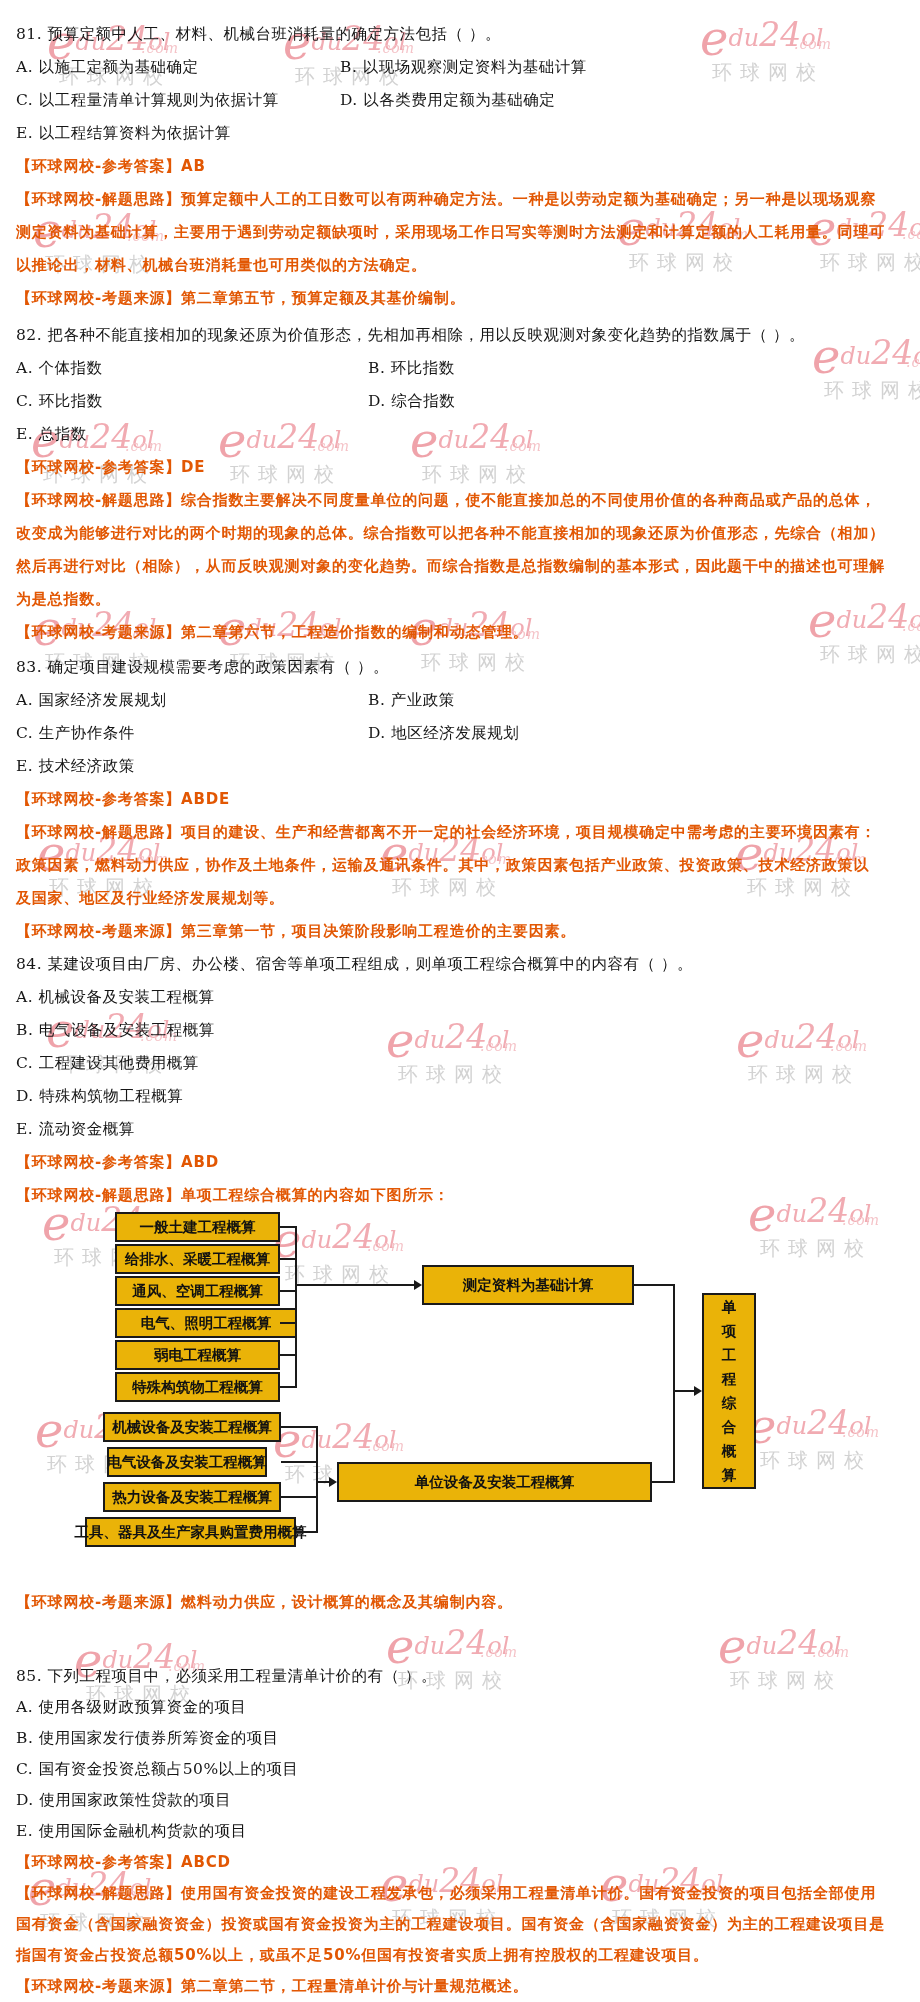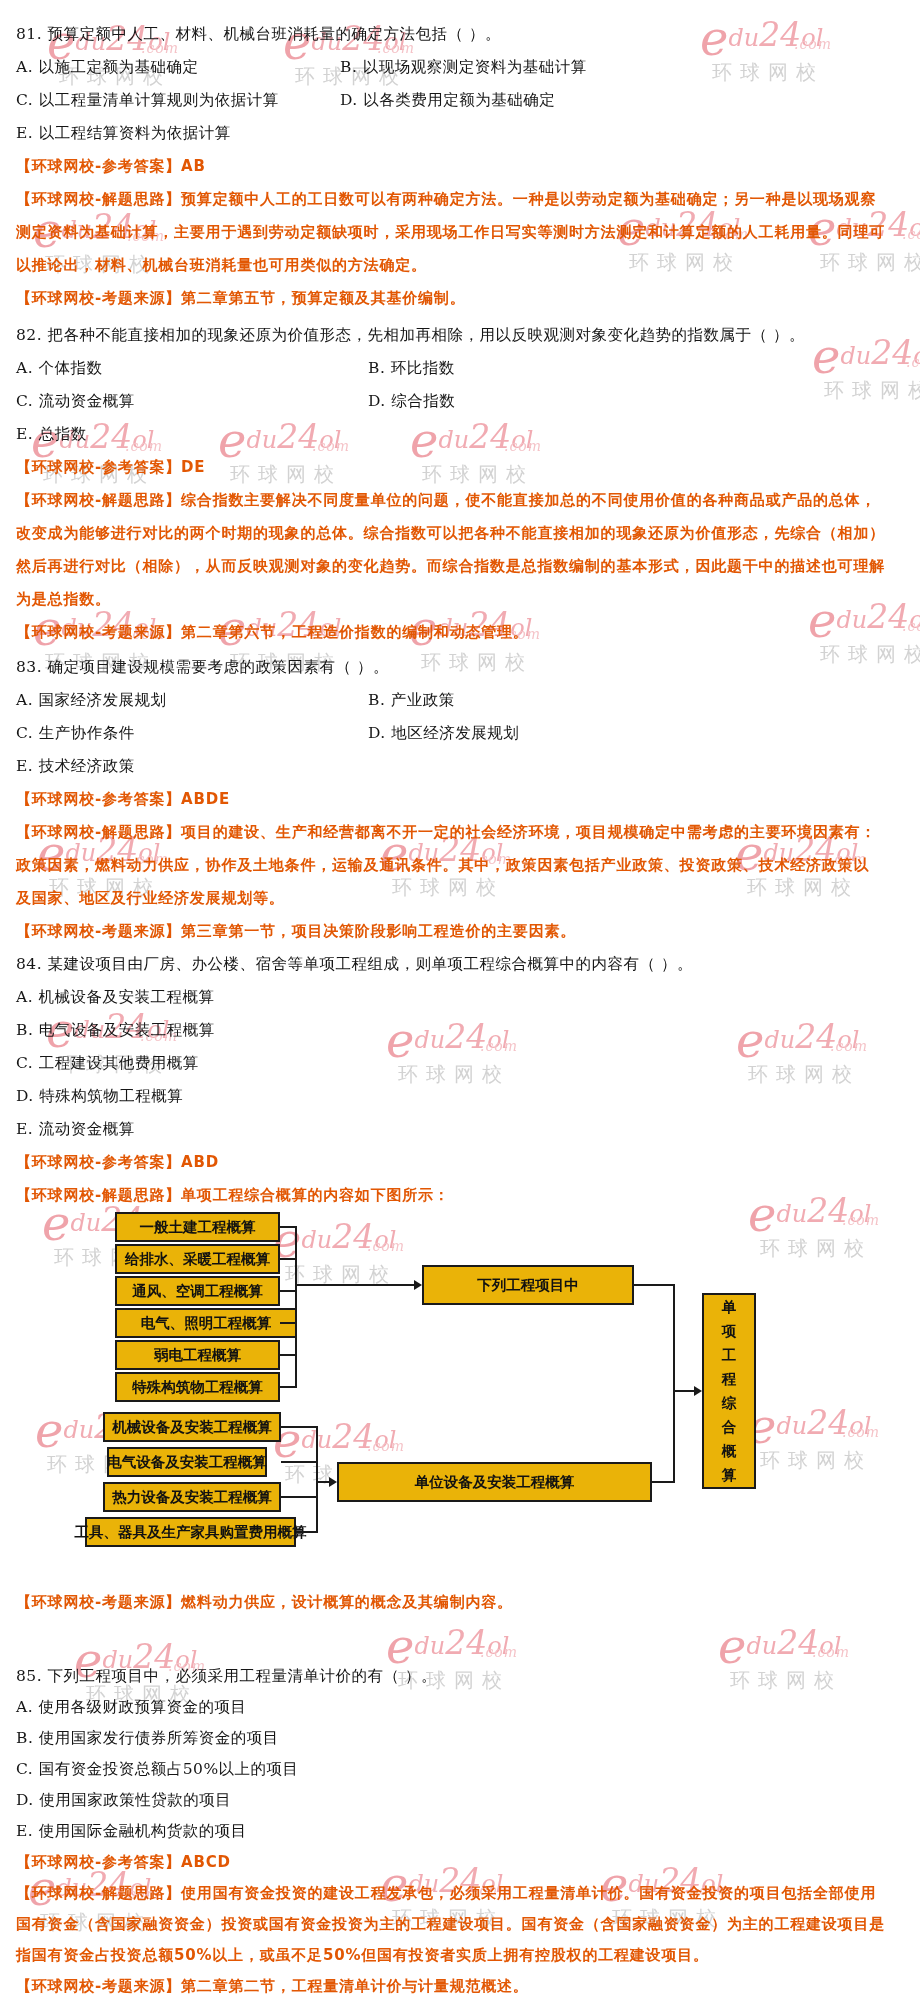--- a/index.html
+++ b/index.html
@@ -301,21 +301,21 @@
       <div class="line red">【环球网校-考题来源】第二章第五节，预算定额及其基价编制。</div>
     </section>
 
     <section class="qblock q82">
       <div class="line">82. 把各种不能直接相加的现象还原为价值形态，先相加再相除，用以反映观测对象变化趋势的指数属于（  ）。</div>
       <div class="line">
         <span>A. 个体指数</span>
         <span class="col2">B. 环比指数</span>
       </div>
       <div class="line">
-        <span>C. 流动资金概算</span>
+        <span>C. 环比指数</span>
         <span class="col2">D. 综合指数</span>
       </div>
       <div class="line">
         <span>E. 总指数</span>
       </div>
       <div class="line red">【环球网校-参考答案】DE</div>
       <div class="line red">【环球网校-解题思路】综合指数主要解决不同度量单位的问题，使不能直接加总的不同使用价值的各种商品或产品的总体，</div>
       <div class="line red">改变成为能够进行对比的两个时期的现象的总体。综合指数可以把各种不能直接相加的现象还原为价值形态，先综合（相加）</div>
       <div class="line red">然后再进行对比（相除），从而反映观测对象的变化趋势。而综合指数是总指数编制的基本形式，因此题干中的描述也可理解</div>
       <div class="line red">为是总指数。</div>
@@ -365,21 +365,21 @@
       <div class="hline" style="left:280px; top:14px;  width:17px;"></div>
       <div class="hline" style="left:280px; top:46px;  width:17px;"></div>
       <div class="hline" style="left:280px; top:78px;  width:17px;"></div>
       <div class="hline" style="left:280px; top:110px; width:17px;"></div>
       <div class="hline" style="left:280px; top:142px; width:17px;"></div>
       <div class="hline" style="left:280px; top:174px; width:17px;"></div>
       <div class="vline" style="left:295px; top:14px; height:162px;"></div>
       <div class="hline" style="left:295px; top:72px; width:120px;"></div>
       <div class="arrow" style="left:414px; top:68px;"></div>
 
-      <div class="dbox" style="left:422px; top:53px; width:212px; height:40px;">下列工程项目中</div>
+      <div class="dbox" style="left:422px; top:53px; width:212px; height:40px;">测定资料为基础计算</div>
 
       <div class="dbox" style="left:103px; top:200px; width:178px; height:30px;">机械设备及安装工程概算</div>
       <div class="dbox" style="left:107px; top:235px; width:160px; height:30px;">电气设备及安装工程概算</div>
       <div class="dbox" style="left:103px; top:270px; width:178px; height:30px;">热力设备及安装工程概算</div>
       <div class="dbox" style="left:85px;  top:305px; width:211px; height:30px;">工具、器具及生产家具购置费用概算</div>
 
       <div class="hline" style="left:281px; top:214px; width:37px;"></div>
       <div class="hline" style="left:281px; top:249px; width:37px;"></div>
       <div class="hline" style="left:281px; top:284px; width:37px;"></div>
       <div class="hline" style="left:296px; top:319px; width:22px;"></div>

